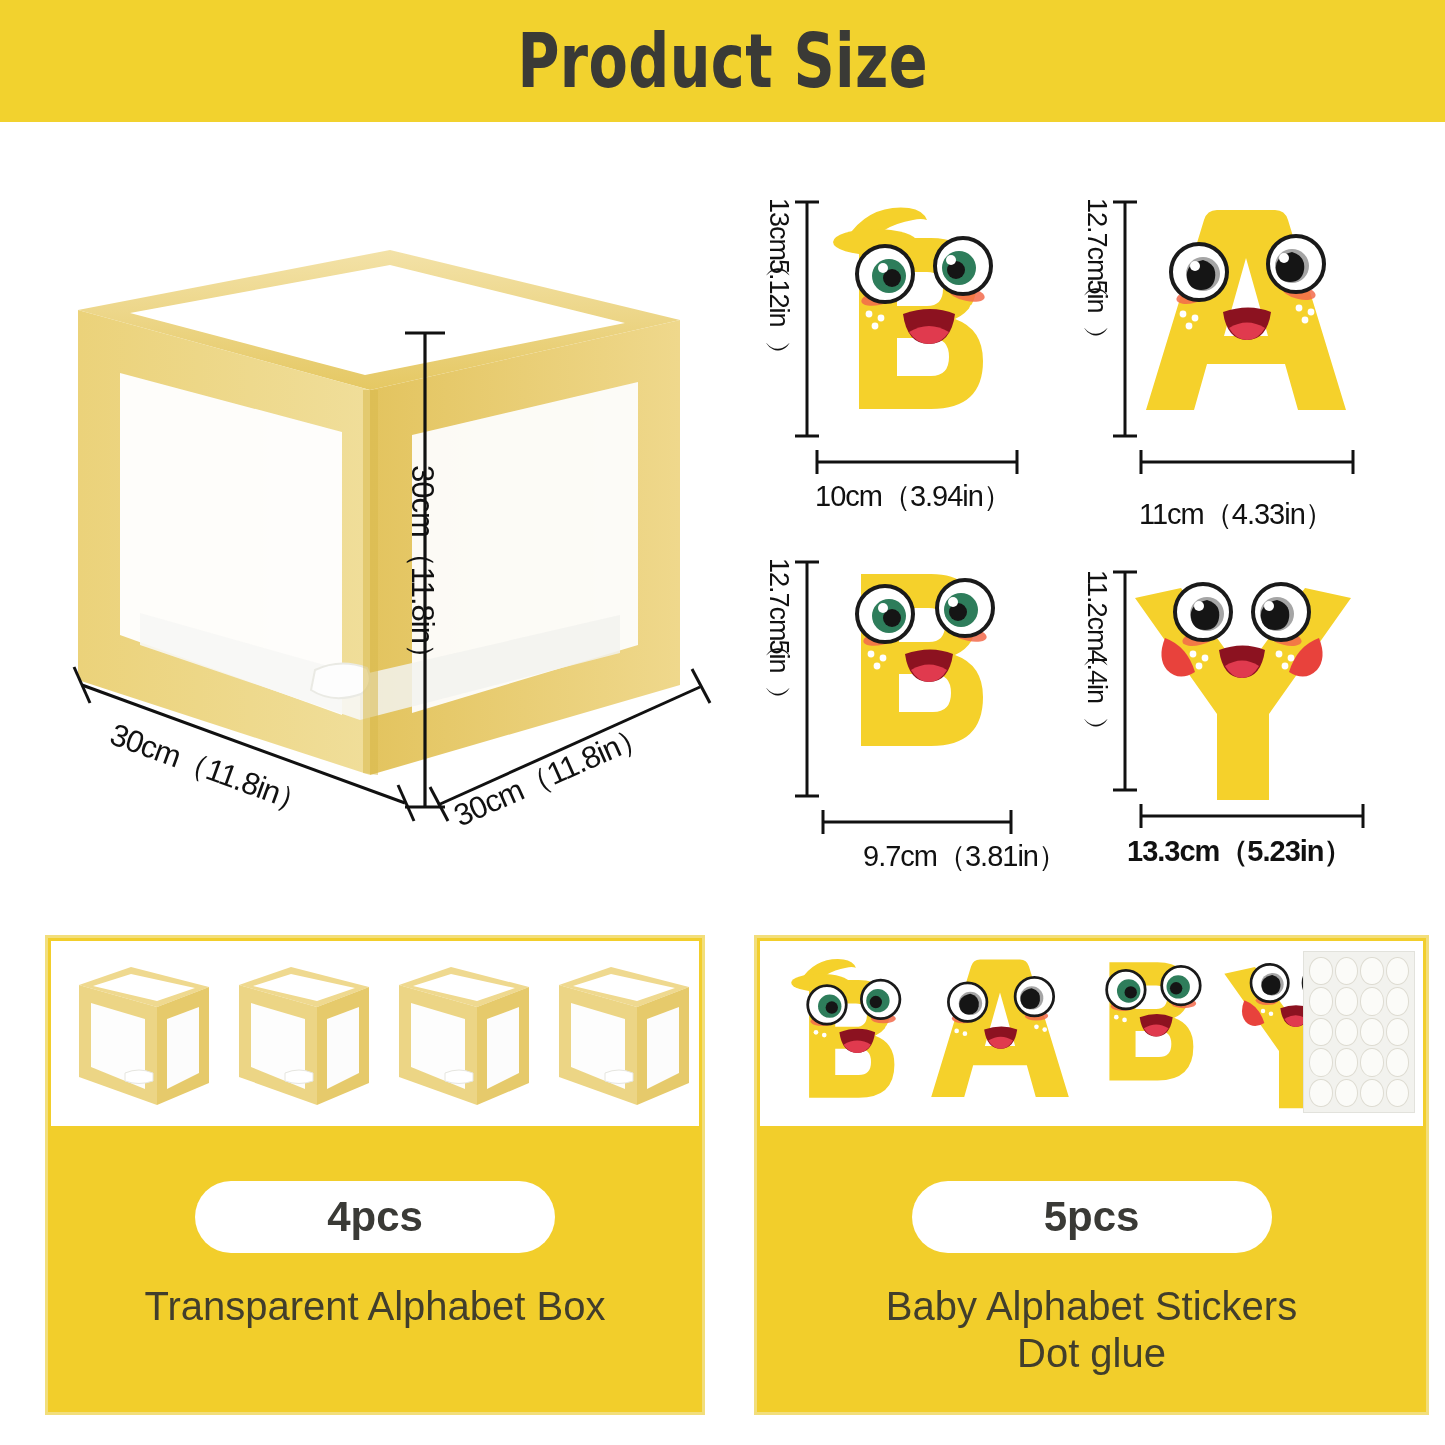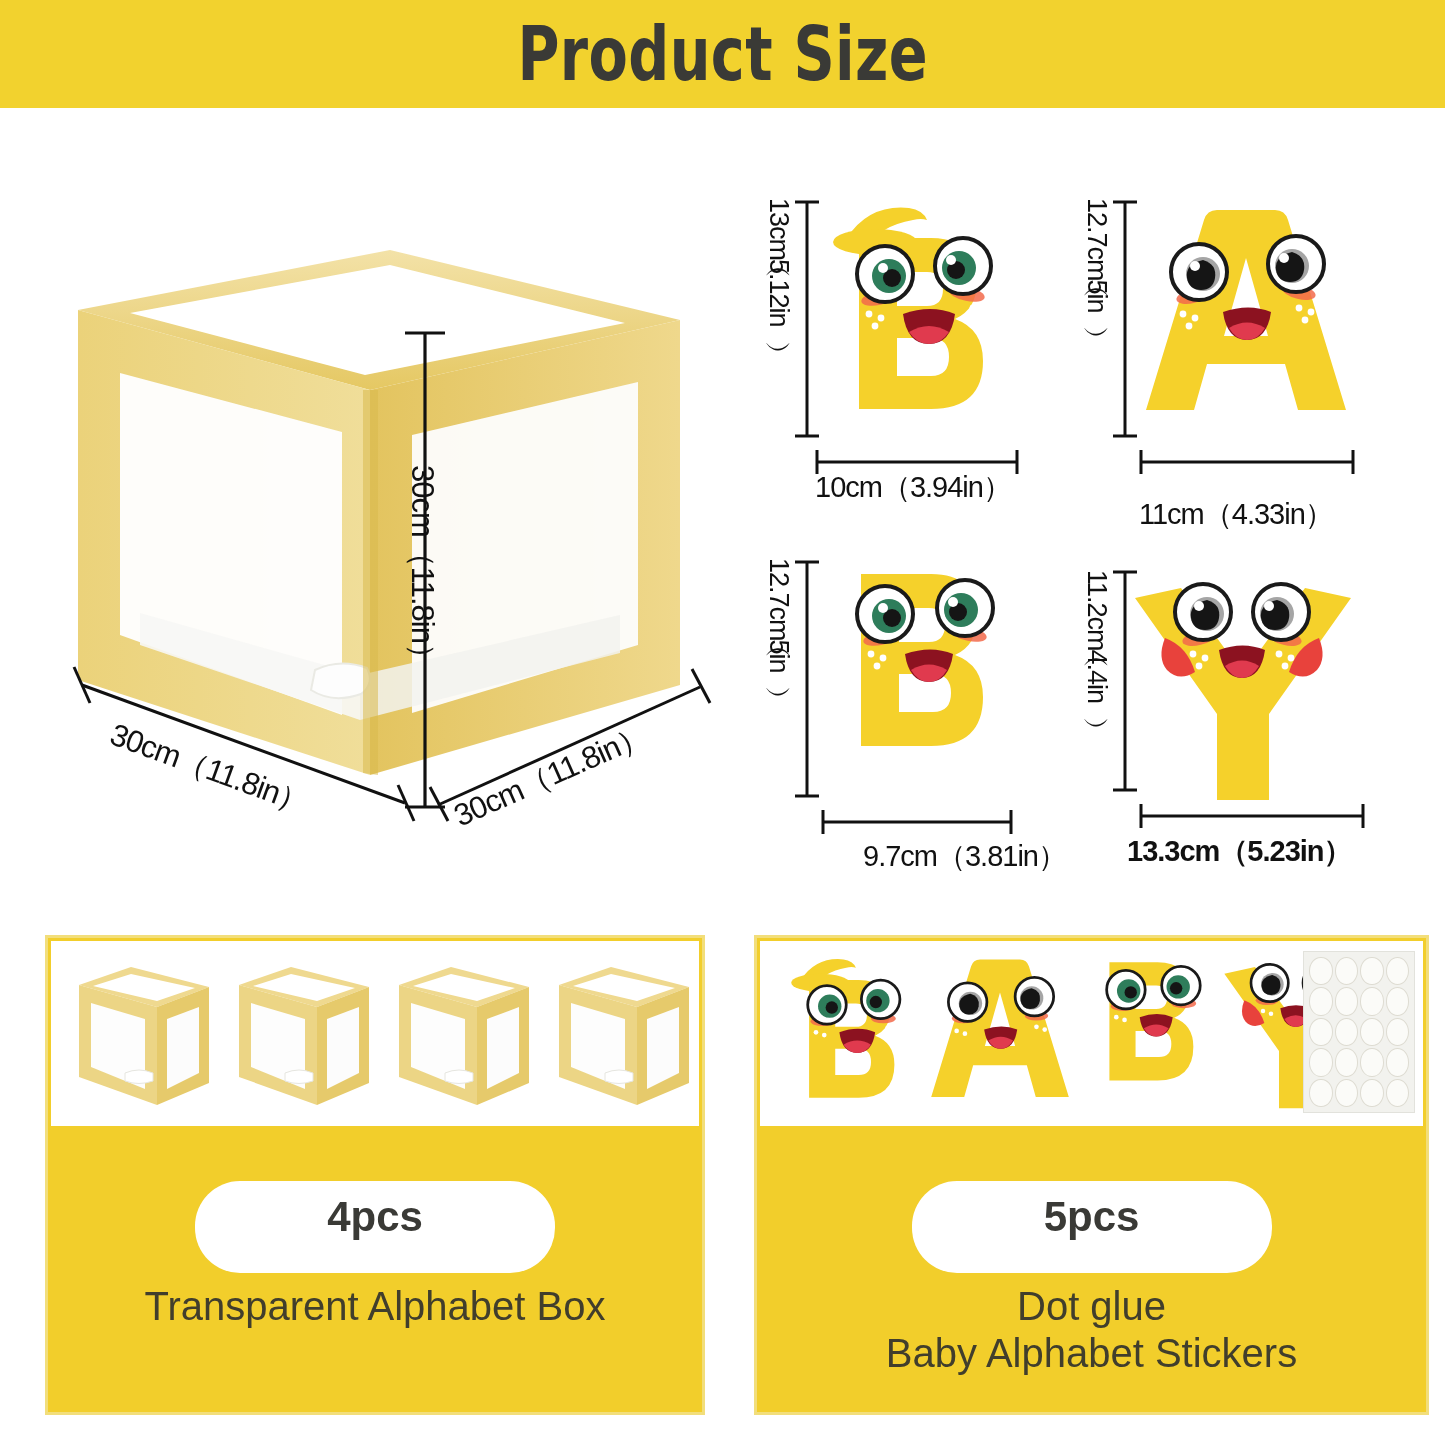--- a/index.html
+++ b/index.html
@@ -1,20 +1,20 @@
 <!DOCTYPE html>
 <html><head>
 <meta charset="utf-8">
 <style>
   html,body{margin:0;padding:0;background:#fff;}
   body{width:1445px;height:1445px;font-family:"Liberation Sans",sans-serif;overflow:hidden;}
   .page{position:relative;width:1445px;height:1445px;background:#fff;}
 
   
-  .header{position:absolute;left:0;top:0;width:1445px;height:108px;background:#F2D22E;
+  .header{position:absolute;left:0;top:0;width:1445px;height:122px;background:#F2D22E;
           display:flex;align-items:center;justify-content:center;}
   .header-title{font-family:"Liberation Sans Narrow","DejaVu Sans Condensed","Liberation Sans",sans-serif;
           font-weight:bold;font-size:74px;color:#3A3A36;letter-spacing:.5px;
           transform:scaleX(.86);transform-origin:center;}
 
   
   .boxfig{position:absolute;left:60px;top:215px;width:660px;height:650px;}
   .boxsvg{position:absolute;left:0;top:0;}
   .dimtext{font-family:"Liberation Sans",sans-serif;font-size:31px;fill:#111;letter-spacing:-1px;}
 
@@ -30,21 +30,21 @@
         writing-mode:vertical-rl;text-orientation:mixed;letter-spacing:-1px;}
   .hdim{position:absolute;font-size:29px;color:#111;white-space:nowrap;letter-spacing:-1px;}
 
   
   .panel{position:absolute;top:935px;height:480px;background:#F2CE2B;border:3px solid #F2DE7B;
          box-sizing:border-box;overflow:hidden;}
   .panel-l{left:45px;width:660px;}
   .panel-r{left:730px;width:675px;margin-left:24px;}
   .photo{position:absolute;left:3px;top:3px;right:3px;height:185px;background:#fff;overflow:hidden;}
   .pill{position:absolute;left:50%;transform:translateX(-50%);top:243px;
-        background:#fff;border-radius:45px;padding:0 70px;height:92px;line-height:72px;
+        background:#fff;border-radius:45px;padding:0 70px;height:72px;line-height:72px;
         font-weight:bold;font-size:42px;color:#3A3A36;min-width:220px;text-align:center;}
   .caption{position:absolute;left:0;right:0;top:345px;text-align:center;
            font-size:40px;color:#413E2C;line-height:1.17;padding:0 10px;
            font-family:"Liberation Sans Narrow","Liberation Sans",sans-serif;font-weight:500;}
   .caption span{display:block;}
 
   .minibox{position:absolute;top:14px;width:150px;height:160px;}
   .glue{position:absolute;top:10px;right:8px;width:112px;height:162px;background:#F2F2EE;
         border:1px solid #E2E2DC;display:grid;grid-template-columns:repeat(4,1fr);
         grid-template-rows:repeat(5,1fr);gap:2px;padding:5px;box-sizing:border-box;}
@@ -158,21 +158,21 @@
       <svg style="position:absolute;left:0;top:0;" width="320" height="300">
         <g stroke="#111" stroke-width="3" fill="none">
           <line x1="62" y1="22" x2="62" y2="256"></line>
           <line x1="50" y1="22" x2="74" y2="22"></line>
           <line x1="50" y1="256" x2="74" y2="256"></line>
           <line x1="72" y1="282" x2="272" y2="282"></line>
           <line x1="72" y1="270" x2="72" y2="294"></line>
           <line x1="272" y1="270" x2="272" y2="294"></line>
         </g>
       </svg>
-      <div class="hdim" style="left:70px;top:288px;">10cm（3.94in）</div>
+      <div class="hdim" style="left:70px;top:297px;">10cm（3.94in）</div>
     </div>
 
     <div class="lcell lc1">
       <svg class="lglyph" style="left:78px;top:12px;" width="210" height="250" viewBox="0 0 210 250">
         <path d="M76 18 h58 q10 0 13 10 l58 190 h-48 l-13 -46 h-78 l-13 46 h-48 l58 -190 q3 -10 13 -10 z
                  M105 66 l-22 78 h44 z" fill="#F5D12B"></path>
         <ellipse cx="52" cy="104" rx="17" ry="7" fill="#F26A4B" opacity=".85" transform="rotate(-14 52 104)"></ellipse>
         <ellipse cx="158" cy="100" rx="17" ry="7" fill="#F26A4B" opacity=".85" transform="rotate(14 158 100)"></ellipse>
         <circle cx="42" cy="122" r="3.4" fill="#fff"></circle>
           <circle cx="54" cy="126" r="3.4" fill="#fff"></circle>
@@ -443,18 +443,18 @@
           <i></i>
         <i></i>
           <i></i>
           <i></i>
           <i></i>
       </div>
     </div>
 
     <div class="pill">5pcs</div>
     <div class="caption">
+      <span>Baby Alphabet Stickers</span>
       <span>Dot glue</span>
-      <span>Baby Alphabet Stickers</span>
     </div>
   </div>
 
 </div>
 
 </body></html>

